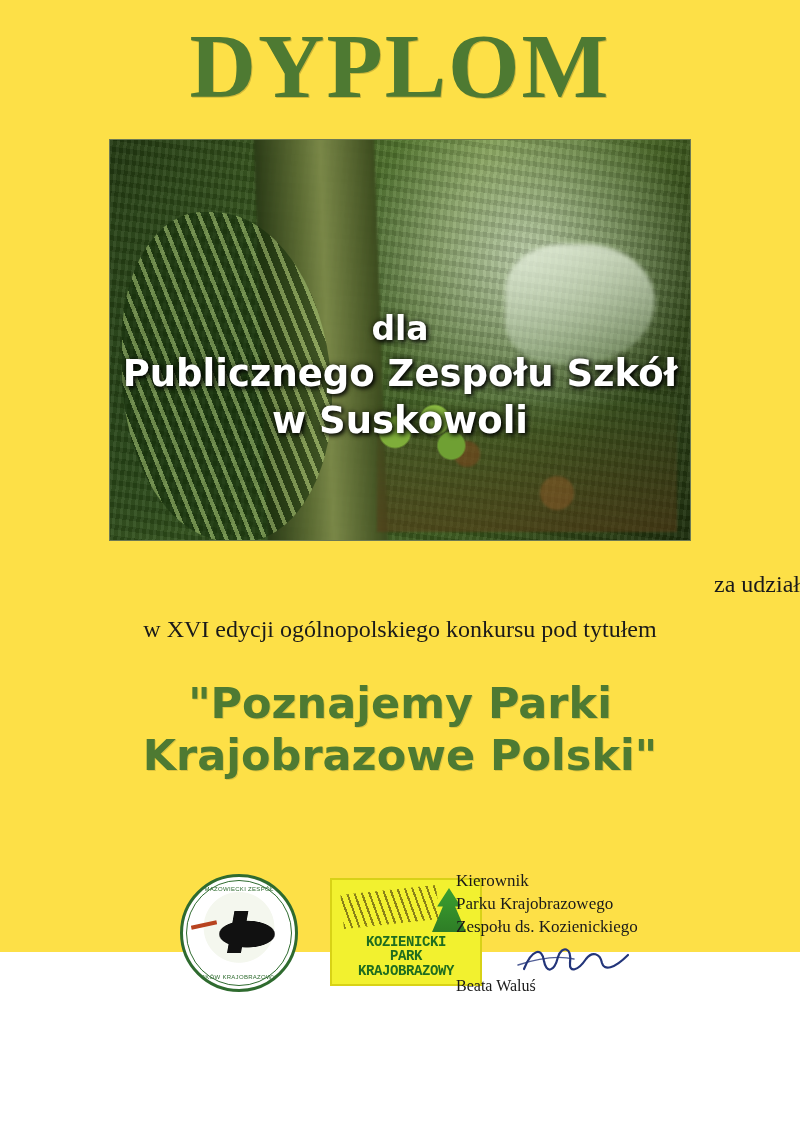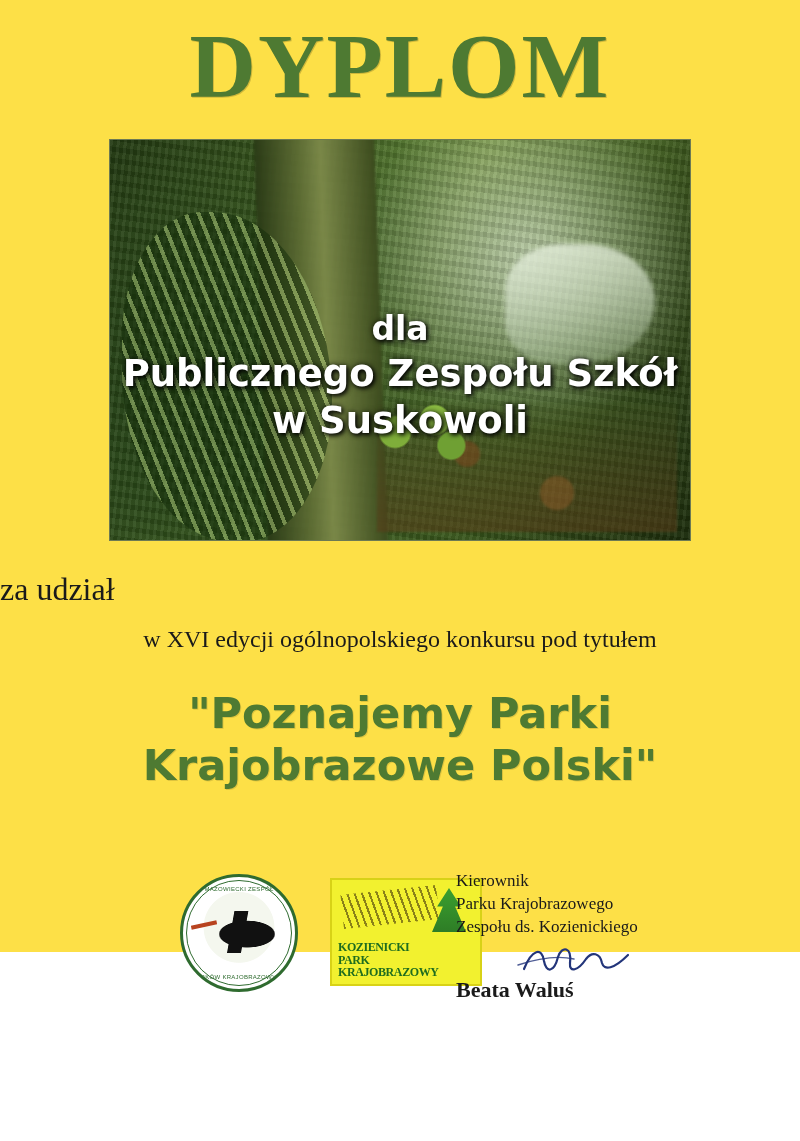--- a/index.html
+++ b/index.html
@@ -133,22 +133,22 @@
     text-shadow: 2px 2px 4px rgba(0,0,0,0.9), 0 0 6px rgba(0,0,0,0.7);
     line-height: 1.28;
     margin-top: 44px;
   }
   .photo-text .l1 { font-size: 33px; }
   .photo-text .l2 { font-size: 37px; }
   .photo-text .l3 { font-size: 37px; }
 
   
   .za-udzial {
-    text-align: left;
-    font-size: 32px;
+    text-align: right;
+    font-size: 24px;
     margin-top: 30px;
   }
   .edycja {
     text-align: center;
     font-size: 24px;
     margin-top: 18px;
   }
   .contest-title {
     text-align: center;
     font-family: "DejaVu Sans", sans-serif;
@@ -242,47 +242,48 @@
     width: 34px;
     height: 44px;
     background: linear-gradient(180deg, #3aa02f, #2e7d26);
     clip-path: polygon(50% 0%, 85% 42%, 68% 42%, 100% 100%, 0% 100%, 32% 42%, 15% 42%);
   }
   .logo-kpk .kpk-text {
     position: absolute;
     left: 6px;
     right: 6px;
     bottom: 6px;
-    font-family: Liberation Serif, serif;
+    font-family: Liberation Mono, monospace;
     font-weight: bold;
-    font-size: 12px;
+    font-size: 14px;
     line-height: 1.02;
     color: #1f6d1f;
     letter-spacing: -0.4px;
+    text-align: center;
   }
   .logo-kpk .kpk-text .l3 { color: #1f6d1f; }
 
   .signature {
     position: absolute;
     right: 104px;
     top: 8px;
     width: 240px;
     text-align: left;
     font-size: 17px;
     line-height: 1.35;
   }
   .signature .scribble {
     height: 34px;
     margin: 4px 0 0 0;
     position: relative;
   }
   .signature .scribble svg { display: block; margin: 0 auto; }
   .signature .name {
-    font-weight: bold;
-    font-size: 22px;
+    font-weight: normal;
+    font-size: 16px;
     margin-top: -2px;
   }
 
   
   .footer {
     position: absolute;
     left: 0;
     right: 0;
     bottom: 42px;
     text-align: center;

